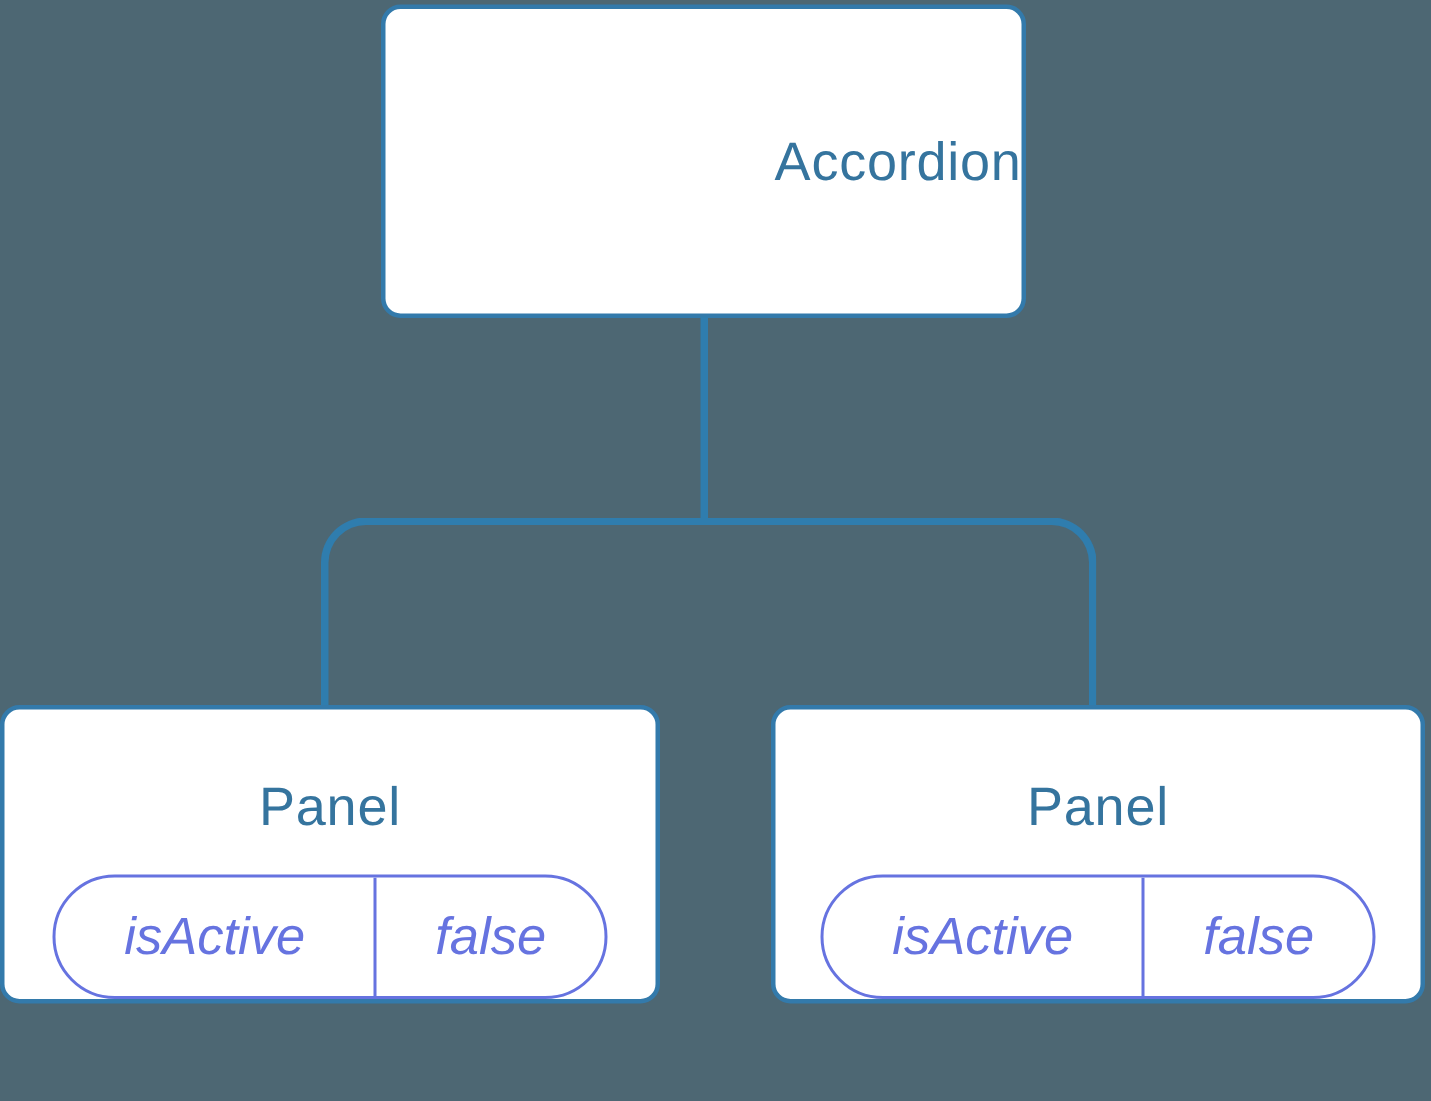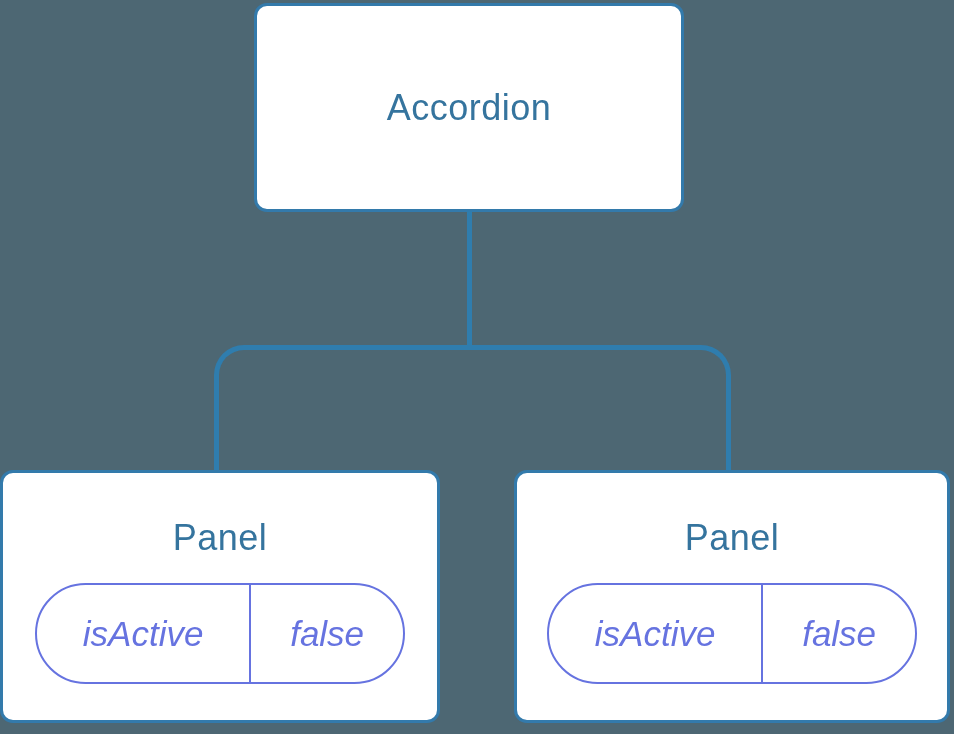--- a/index.html
+++ b/index.html
@@ -30,40 +30,40 @@
   }
   .node-label{
     color:var(--node-label);
     font-size:36px;
     font-weight:500;
     letter-spacing:0.5px;
   }
   .root-node{
     left:254px; top:3px;
     width:430px; height:209px;
-    display:flex; align-items:center; justify-content:center;
+    display:flex; align-items:center; justify-content:flex-end;
   }
   .stem{
     position:absolute;
     left:467px; top:211px;
     width:5px; height:137px;
     background:var(--connector);
   }
   .branch{
     position:absolute;
     left:214px; top:345px;
     width:517px; height:126px;
     border:5px solid var(--connector);
     border-bottom:none;
     border-radius:30px 30px 0 0;
   }
   .panel-node{
     top:470px;
-    width:440px; height:253px;
-    display:flex; flex-direction:column; align-items:center;
+    width:440px; height:199px;
+    display:flex; flex-direction:column; align-items:center;justify-content:space-between;
   }
   .panel-node.left{ left:0px; }
   .panel-node.right{ left:514px; width:436px; }
   .panel-node .node-label{ margin-top:44px; line-height:1.15; }
   .pill{
     margin-top:25px;
     width:370px; height:101px;
     border:2.5px solid var(--state-accent);
     border-radius:999px;
     display:flex;

